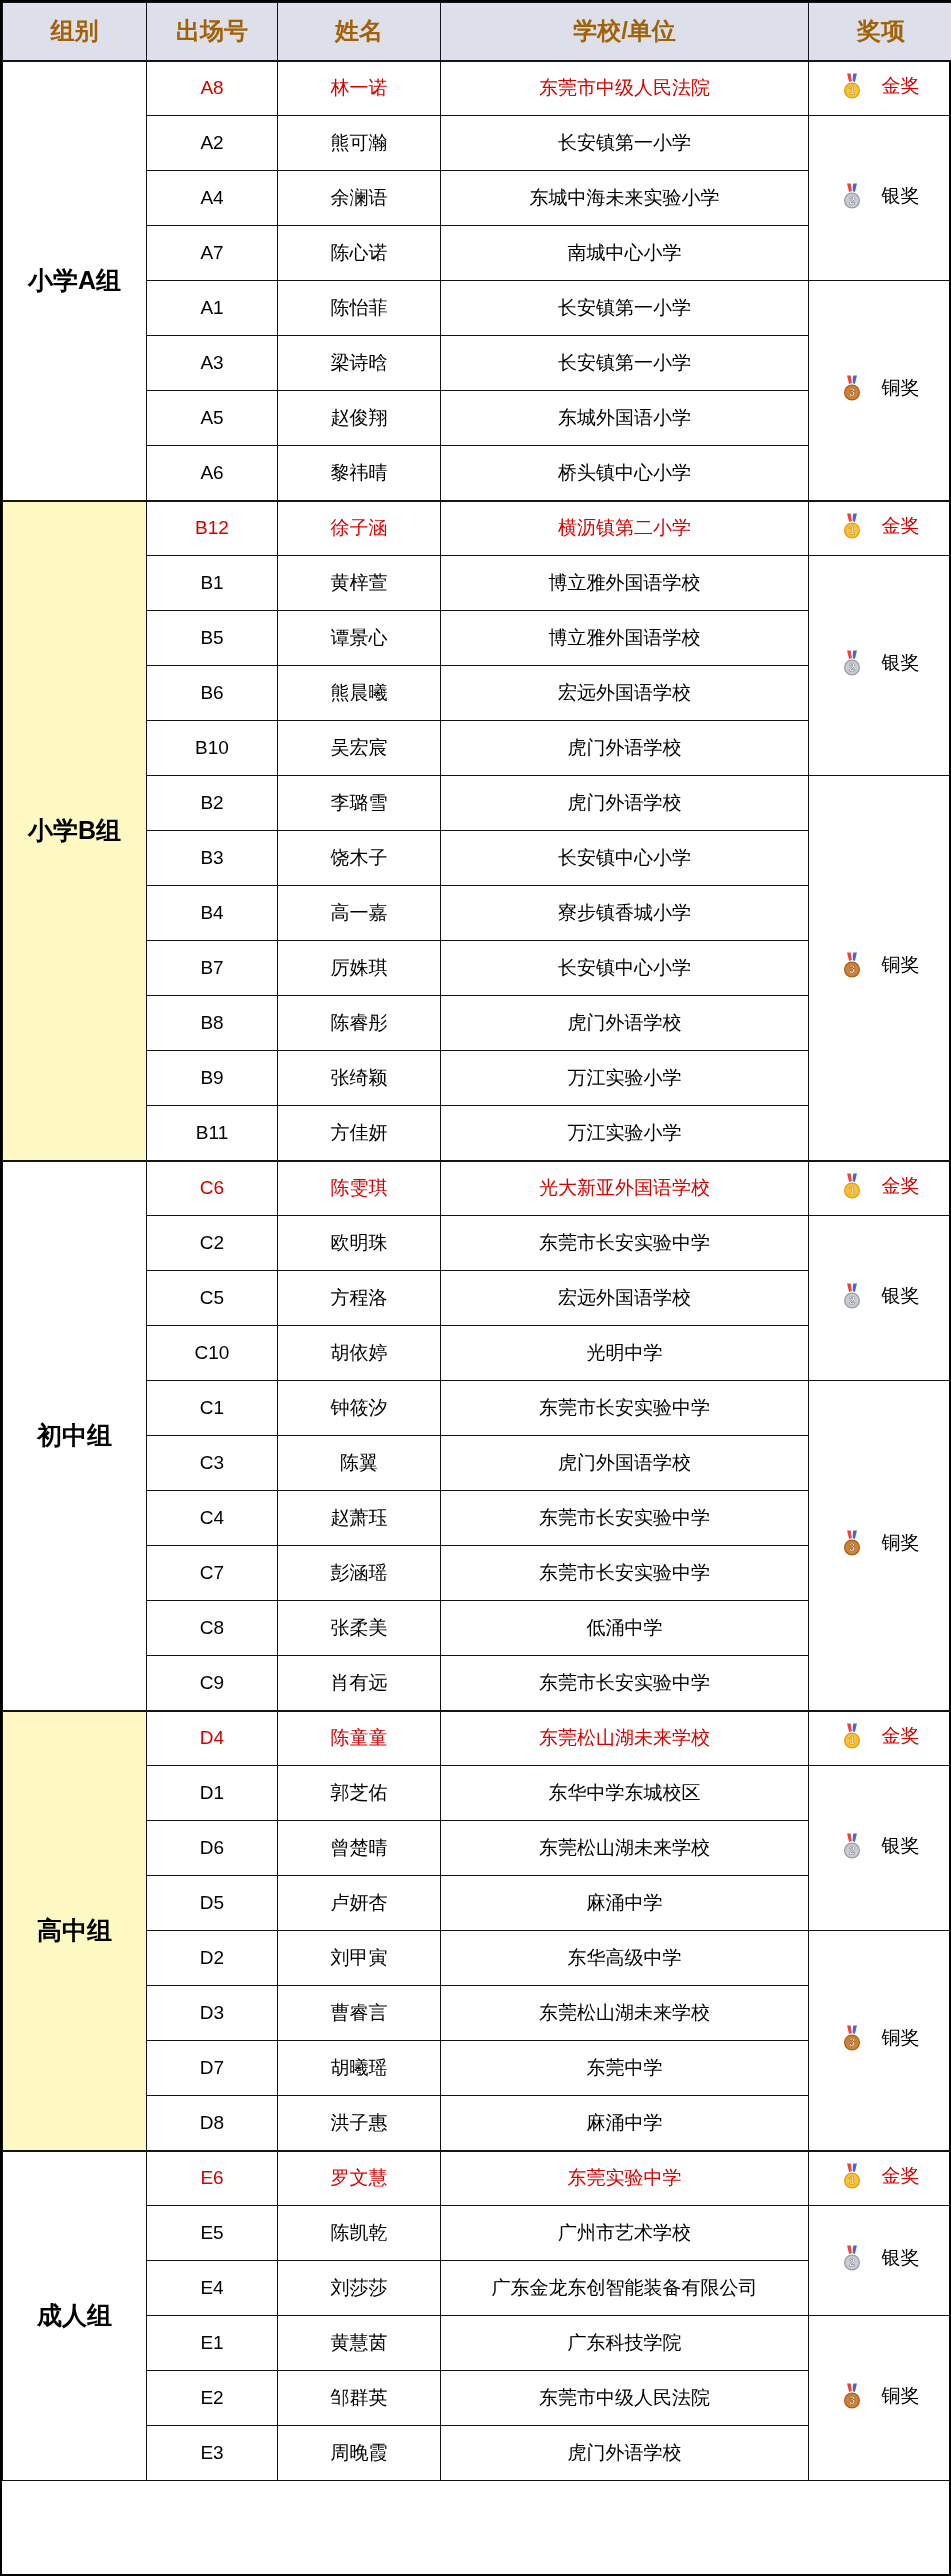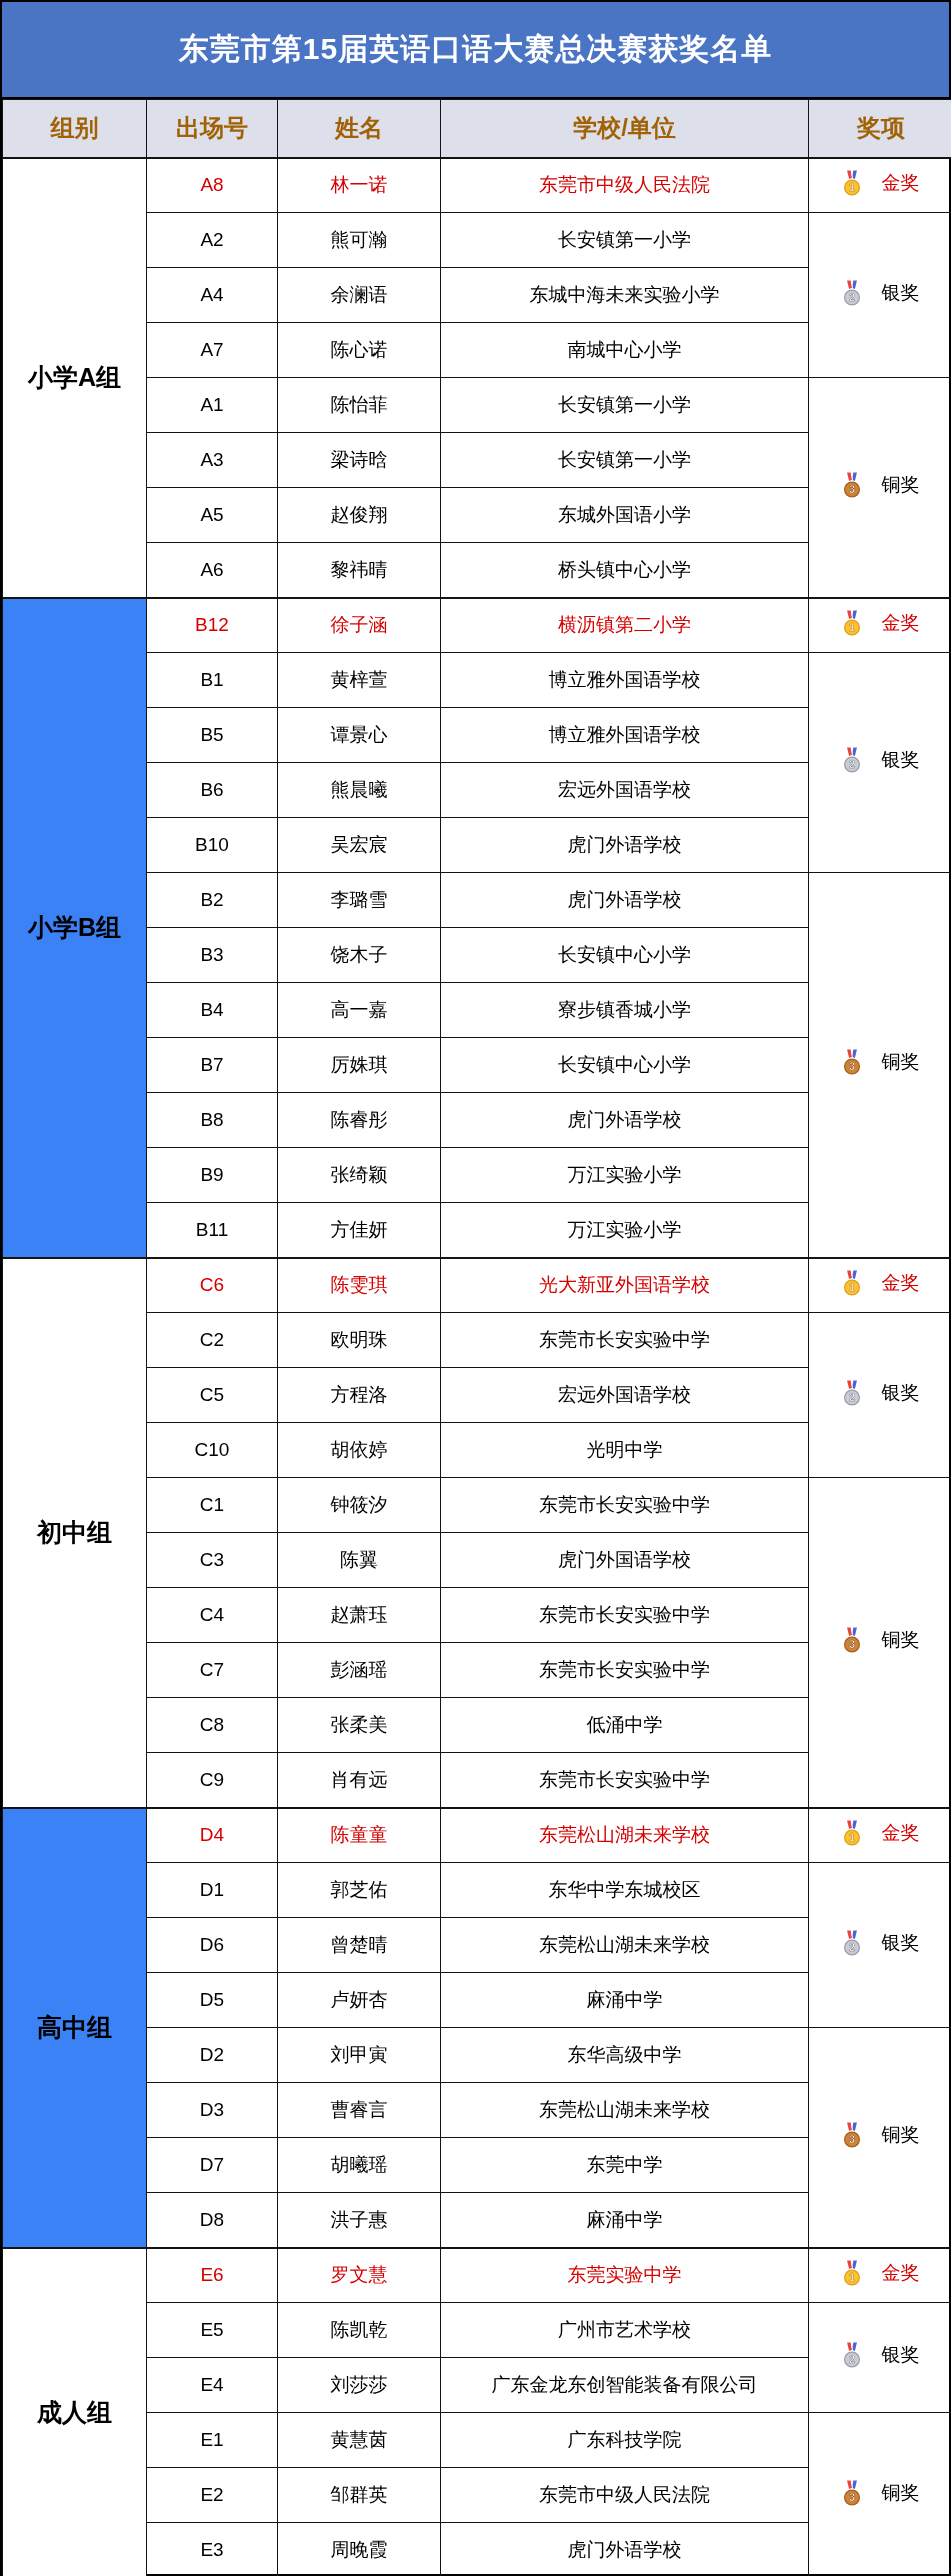--- a/index.html
+++ b/index.html
@@ -22,35 +22,34 @@
     padding:0 3.8px;overflow:hidden;
   }
   thead tr{height:58px;}
   thead th{
     background:#dde0ea;font-size:24px;font-weight:bold;color:#a16207;
     border-bottom-width:2.9px;
   }
   tbody tr{height:55px;}
   tbody td{font-size:19px;color:#000;font-weight:500;}
   td.group-cell{font-size:25px;font-weight:600;background:#fff;}
-  td.group-cell.shaded{background:#3b82f6;}
+  td.group-cell.shaded{background:#fef9c3;}
   tr.group-start td{border-top-width:2.9px;}
   tr.gold-row td.entry-number-cell,
   tr.gold-row td.name-cell,
   tr.gold-row td.school-cell{color:#d50000;}
   td.award-cell .award-inner{display:inline-flex;align-items:center;gap:4.8px;}
   td.award-cell .award-label{font-size:19px;font-weight:500;color:#000;margin-left:16px;}
   td.award-cell.award-gold .award-label{color:#d50000;}
   svg.medal{display:block;}
 </style>
 </head>
 <body>
 
 <div class="sheet">
-  <div class="title-bar">东莞市第15届英语口语大赛总决赛获奖名单</div>
   <table class="awards">
     <colgroup>
       <col style="width:144px">
       <col style="width:131px">
       <col style="width:163px">
       <col style="width:368px">
       <col style="width:145px">
     </colgroup>
     <thead>
       <tr>

